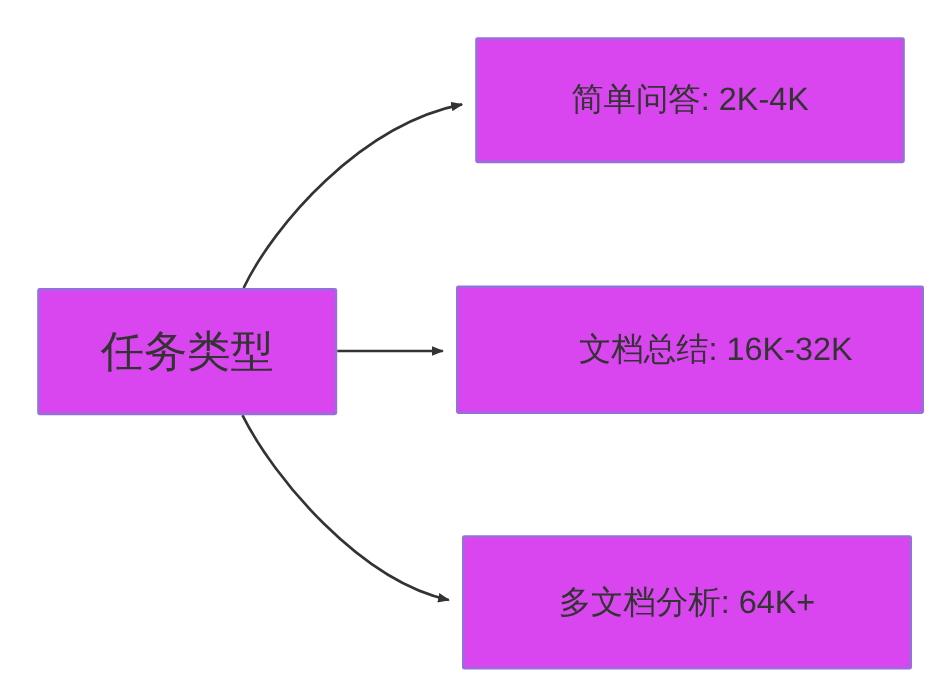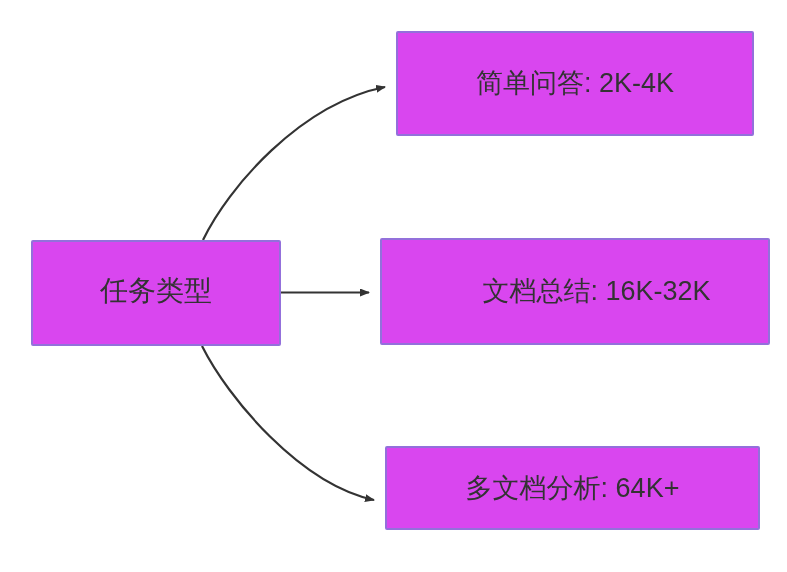--- a/index.html
+++ b/index.html
@@ -44,41 +44,40 @@
     white-space: nowrap;
     letter-spacing: 0px;
   }
   #node-root {
     left: 31px;
     top: 240px;
     width: 250px;
     height: 106px;
   }
   #node-root .node-label {
-    font-size: 28px;
-    font-family: Liberation Mono, monospace;
+    font-size: 36px;
   }
   #node-simple-qa {
     left: 396px;
     top: 31px;
     width: 358px;
     height: 105px;
   }
   #node-doc-summary {
     left: 380px;
     top: 238px;
     width: 390px;
     height: 107px;
     padding-left: 43px;
   }
   #node-multi-doc {
     left: 385px;
     top: 446px;
     width: 375px;
-    height: 84px;
+    height: 112px;
   }
 </style>
 </head>
 <body>
 
 <div id="diagram-root">
 
   <svg id="edge-layer" viewBox="0 0 787 572" width="787" height="572" xmlns="http://www.w3.org/2000/svg">
     <defs>
       <marker id="arrowhead" markerWidth="10" markerHeight="8" refX="9" refY="4" orient="auto" markerUnits="userSpaceOnUse">

